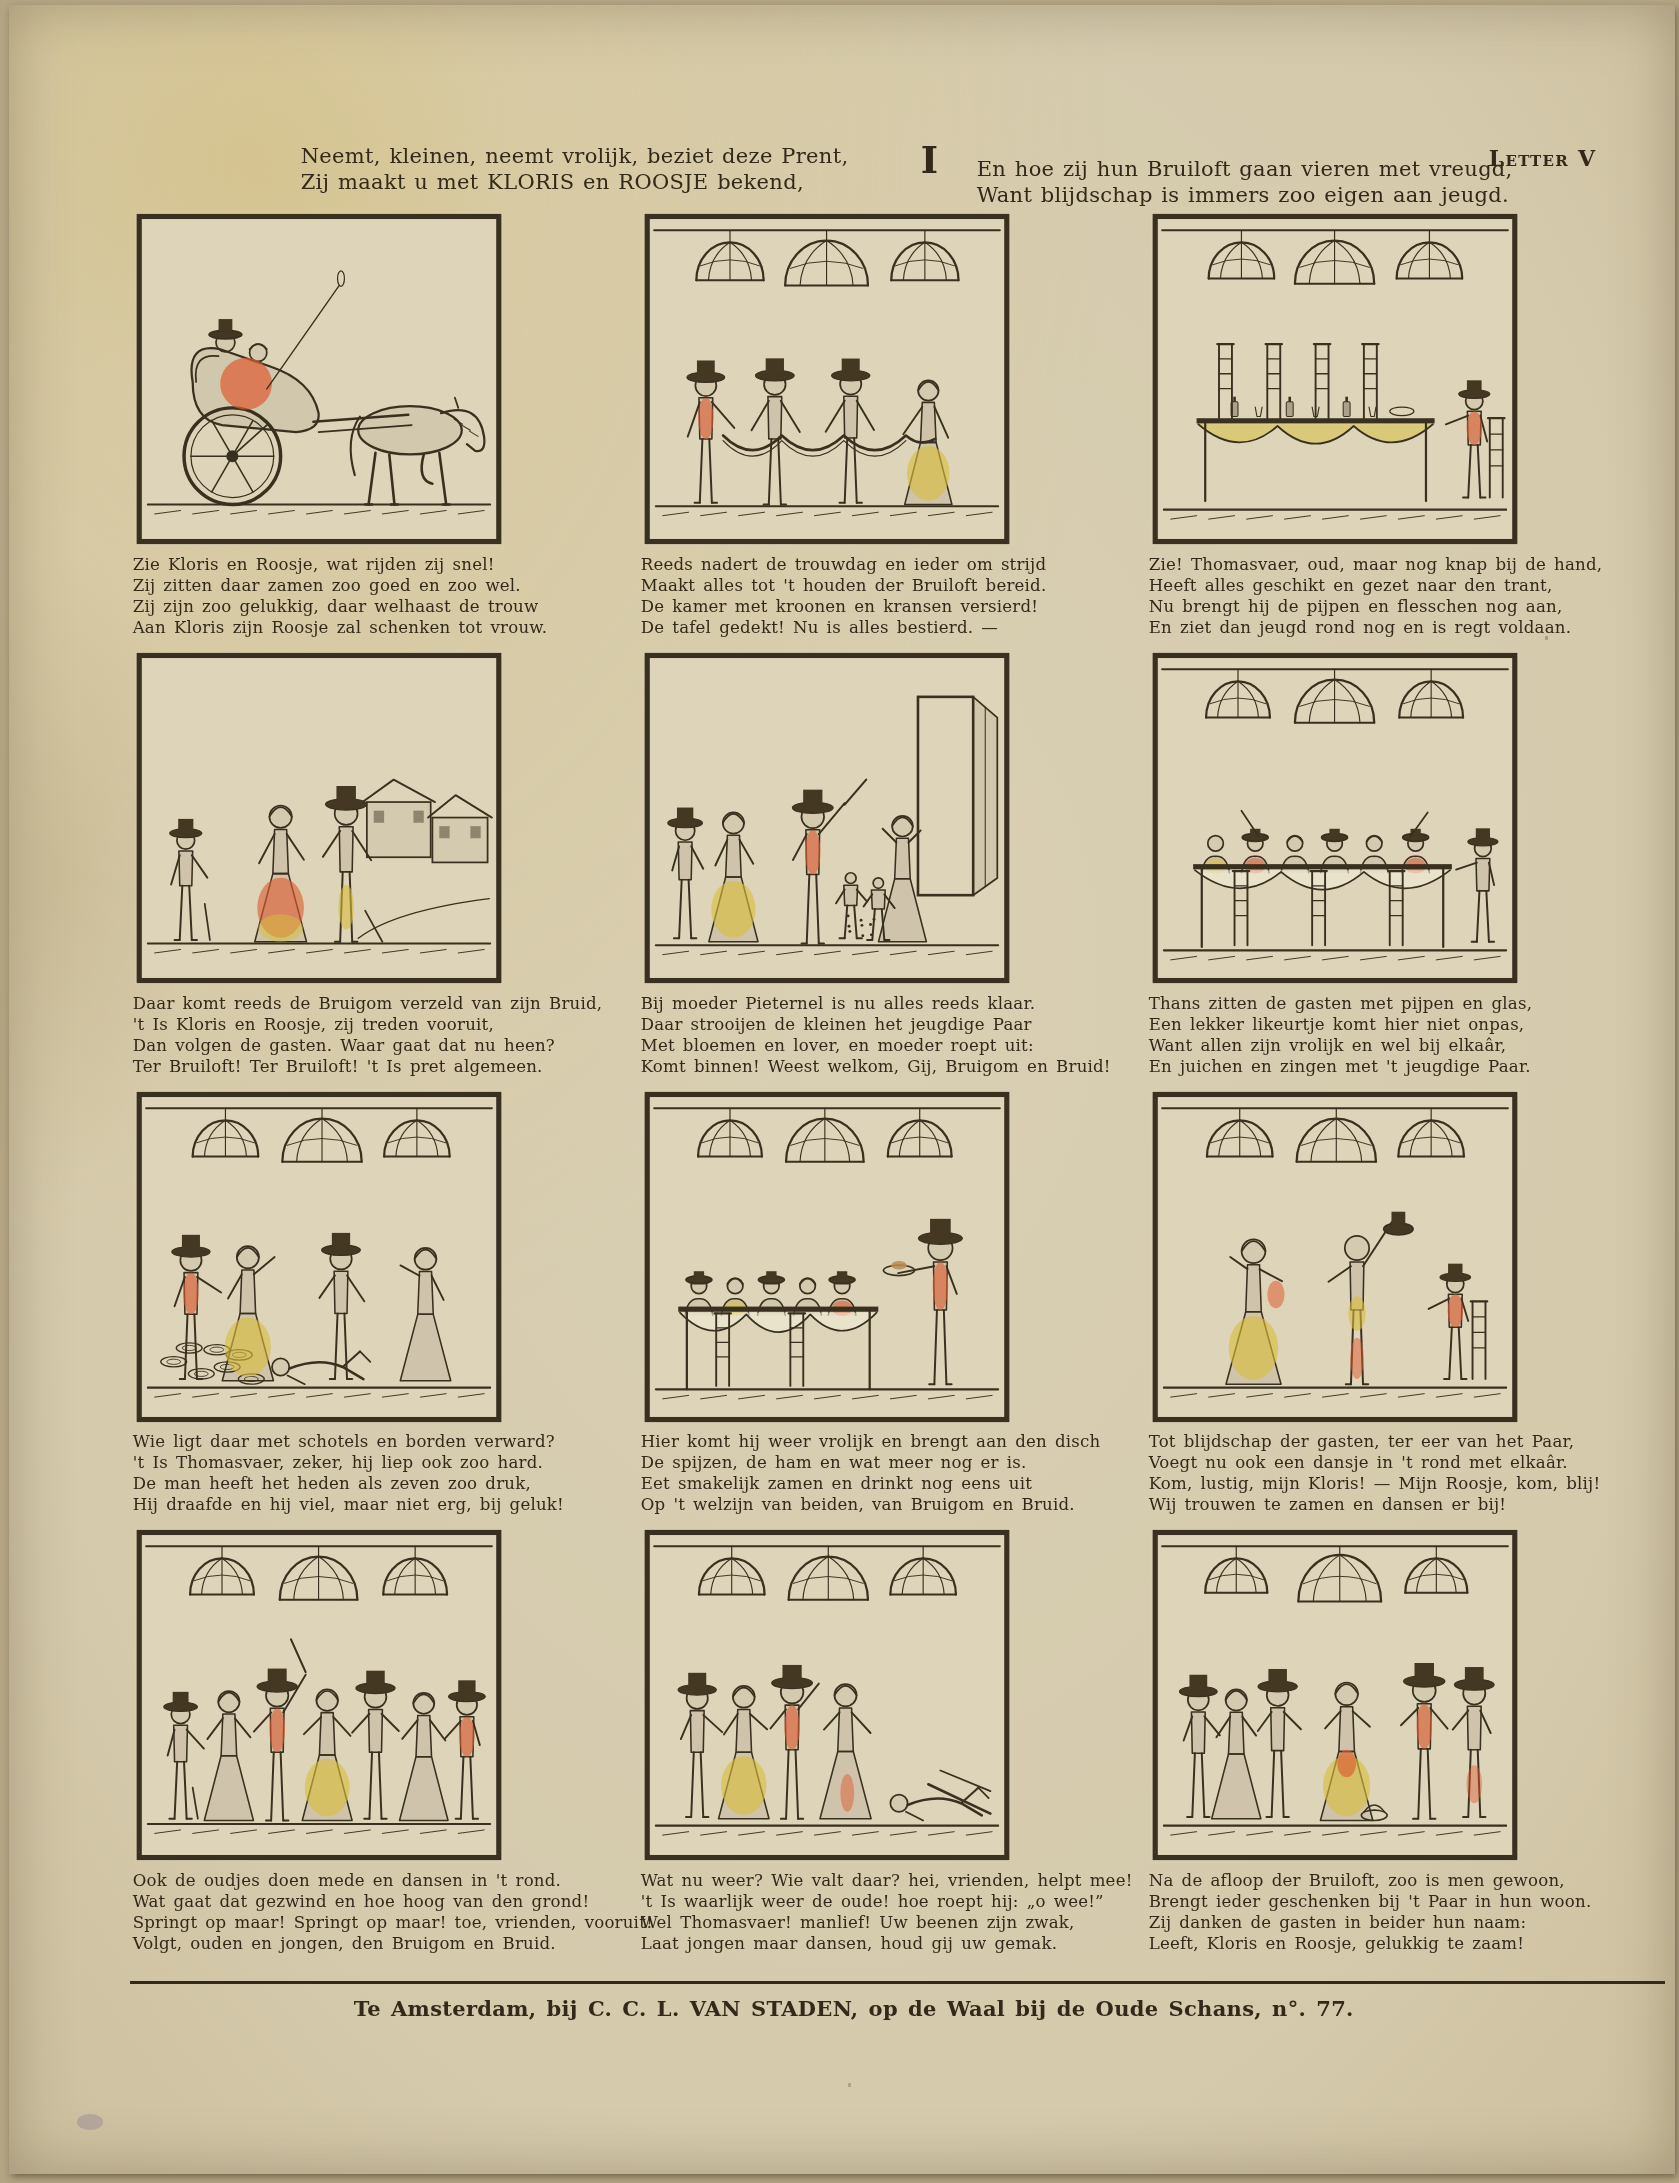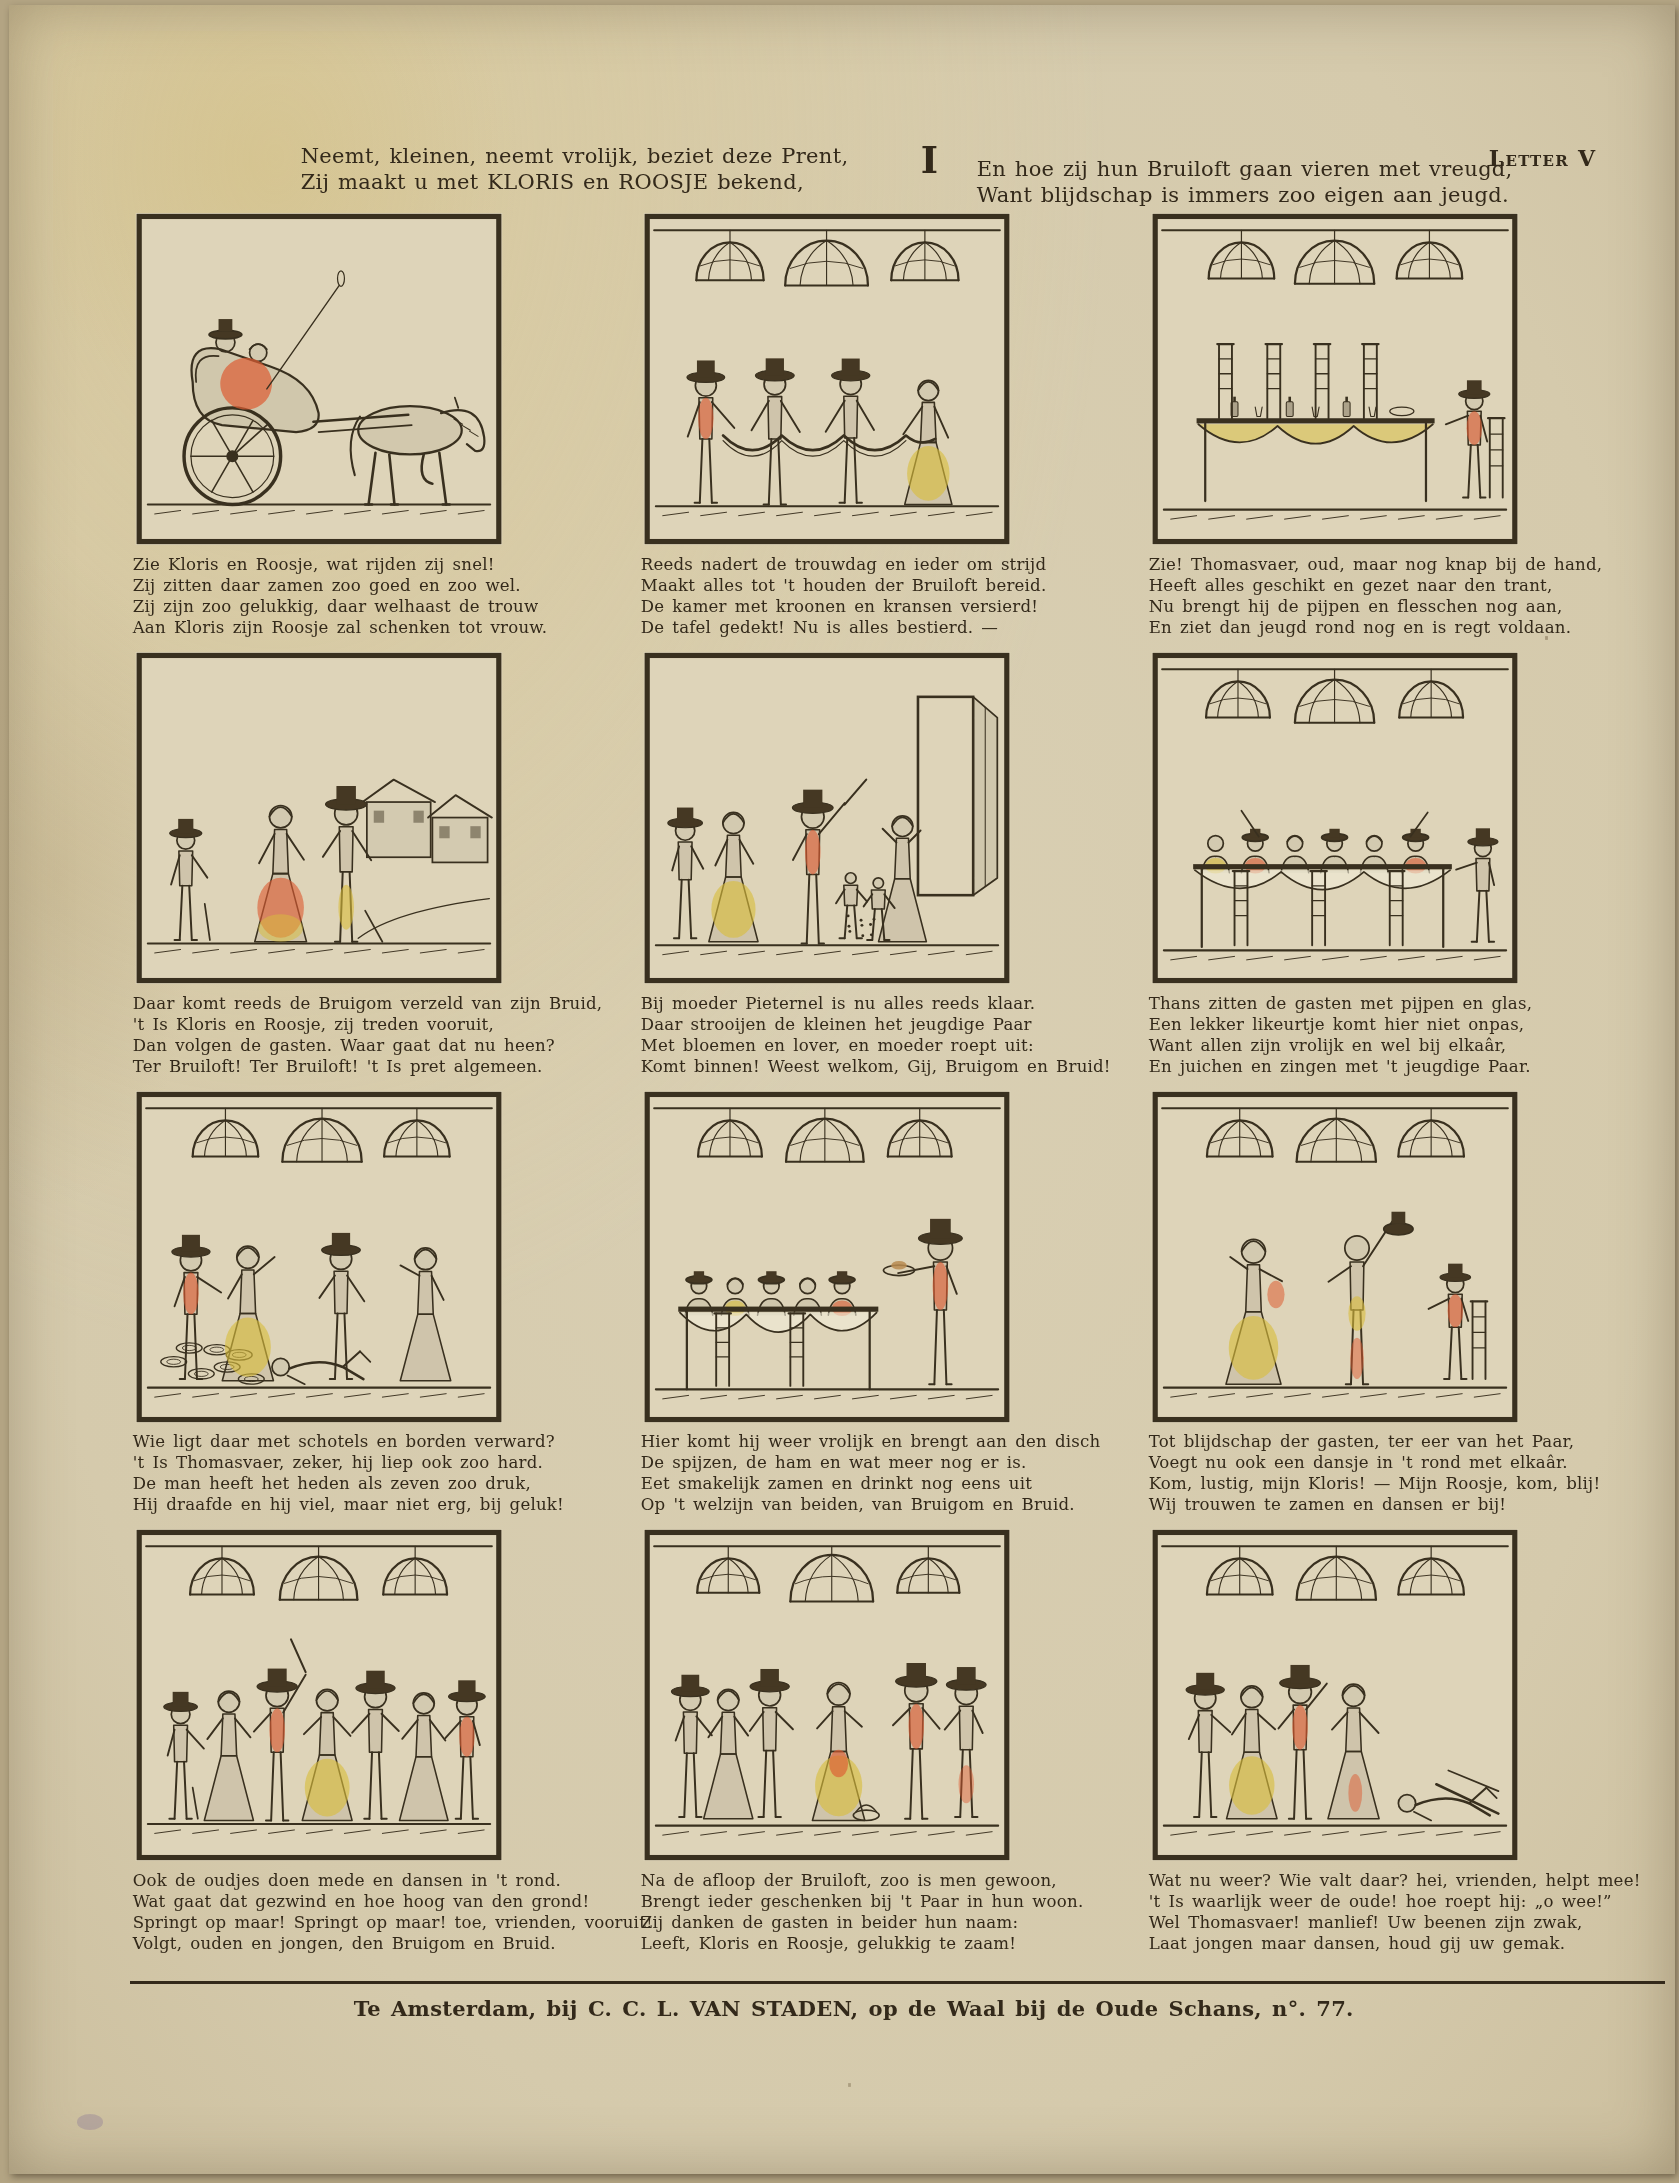--- a/index.html
+++ b/index.html
@@ -965,20 +965,109 @@
       <span class="vl">Springt op maar! Springt op maar! toe, vrienden, vooruit!</span>
       <span class="vl">Volgt, ouden en jongen, den Bruigom en Bruid.</span>
     </figcaption>
   </figure>
 
   <figure class="panel">
     <svg class="cut" viewBox="0 0 425 385">
           <rect x="0" y="0" width="425" height="385" fill="#ded4b9"></rect>
           <g>
             <line x1="12" y1="20" x2="413" y2="20" stroke="#39301f" stroke-width="2.2" stroke-linecap="round"></line>
+            <line x1="102" y1="20" x2="102" y2="34" stroke="#39301f" stroke-width="1.4" stroke-linecap="round"></line>
+            <path d="M64,76 A38 42 0 0 1 140,76" fill="none" stroke="#39301f" stroke-width="2.6" stroke-linecap="round" stroke-linejoin="round"></path>
+            <line x1="64" y1="76" x2="140" y2="76" stroke="#39301f" stroke-width="2.4" stroke-linecap="round"></line>
+            <line x1="102" y1="34" x2="102" y2="76" stroke="#39301f" stroke-width="1.3" stroke-linecap="round"></line>
+            <path d="M102,34 Q79.2,48.7 77.68,76" fill="none" stroke="#39301f" stroke-width="1.3" stroke-linecap="round" stroke-linejoin="round"></path>
+            <path d="M102,34 Q124.8,48.7 126.32,76" fill="none" stroke="#39301f" stroke-width="1.3" stroke-linecap="round" stroke-linejoin="round"></path>
+            <path d="M68.56,60.04 Q102,46.6 135.44,60.04" fill="none" stroke="#39301f" stroke-width="1.1" stroke-linecap="round" stroke-linejoin="round"></path>
+            <line x1="214" y1="20" x2="214" y2="32" stroke="#39301f" stroke-width="1.4" stroke-linecap="round"></line>
+            <path d="M168,82 A46 50 0 0 1 260,82" fill="none" stroke="#39301f" stroke-width="2.6" stroke-linecap="round" stroke-linejoin="round"></path>
+            <line x1="168" y1="82" x2="260" y2="82" stroke="#39301f" stroke-width="2.4" stroke-linecap="round"></line>
+            <line x1="214" y1="32" x2="214" y2="82" stroke="#39301f" stroke-width="1.3" stroke-linecap="round"></line>
+            <path d="M214,32 Q186.4,49.5 184.56,82" fill="none" stroke="#39301f" stroke-width="1.3" stroke-linecap="round" stroke-linejoin="round"></path>
+            <path d="M214,32 Q241.6,49.5 243.44,82" fill="none" stroke="#39301f" stroke-width="1.3" stroke-linecap="round" stroke-linejoin="round"></path>
+            <path d="M173.52,63 Q214,47 254.48,63" fill="none" stroke="#39301f" stroke-width="1.1" stroke-linecap="round" stroke-linejoin="round"></path>
+            <line x1="324" y1="20" x2="324" y2="34" stroke="#39301f" stroke-width="1.4" stroke-linecap="round"></line>
+            <path d="M286,76 A38 42 0 0 1 362,76" fill="none" stroke="#39301f" stroke-width="2.6" stroke-linecap="round" stroke-linejoin="round"></path>
+            <line x1="286" y1="76" x2="362" y2="76" stroke="#39301f" stroke-width="2.4" stroke-linecap="round"></line>
+            <line x1="324" y1="34" x2="324" y2="76" stroke="#39301f" stroke-width="1.3" stroke-linecap="round"></line>
+            <path d="M324,34 Q301.2,48.7 299.68,76" fill="none" stroke="#39301f" stroke-width="1.3" stroke-linecap="round" stroke-linejoin="round"></path>
+            <path d="M324,34 Q346.8,48.7 348.32,76" fill="none" stroke="#39301f" stroke-width="1.3" stroke-linecap="round" stroke-linejoin="round"></path>
+            <path d="M290.56,60.04 Q324,46.6 357.44,60.04" fill="none" stroke="#39301f" stroke-width="1.1" stroke-linecap="round" stroke-linejoin="round"></path>
+            <line x1="14" y1="344" x2="411" y2="344" stroke="#39301f" stroke-width="2.4" stroke-linecap="round"></line>
+            <line x1="22" y1="355" x2="52" y2="351" stroke="#39301f" stroke-width="1.1" stroke-linecap="round"></line>
+            <line x1="66" y1="355" x2="96" y2="351" stroke="#39301f" stroke-width="1.1" stroke-linecap="round"></line>
+            <line x1="110" y1="355" x2="140" y2="351" stroke="#39301f" stroke-width="1.1" stroke-linecap="round"></line>
+            <line x1="154" y1="355" x2="184" y2="351" stroke="#39301f" stroke-width="1.1" stroke-linecap="round"></line>
+            <line x1="198" y1="355" x2="228" y2="351" stroke="#39301f" stroke-width="1.1" stroke-linecap="round"></line>
+            <line x1="242" y1="355" x2="272" y2="351" stroke="#39301f" stroke-width="1.1" stroke-linecap="round"></line>
+            <line x1="286" y1="355" x2="316" y2="351" stroke="#39301f" stroke-width="1.1" stroke-linecap="round"></line>
+            <line x1="330" y1="355" x2="360" y2="351" stroke="#39301f" stroke-width="1.1" stroke-linecap="round"></line>
+            <line x1="374" y1="355" x2="404" y2="351" stroke="#39301f" stroke-width="1.1" stroke-linecap="round"></line>
+            <line x1="55" y1="215.60000000000002" x2="43" y2="243.60000000000002" stroke="#39301f" stroke-width="2.2" stroke-linecap="round"></line>
+            <line x1="69" y1="215.60000000000002" x2="91" y2="235.60000000000002" stroke="#39301f" stroke-width="2.2" stroke-linecap="round"></line>
+            <path d="M54,210.60000000000002 L55,259 L69,259 L70,210.60000000000002 Z" fill="rgba(57,48,31,.09)" stroke="#39301f" stroke-width="1.8" stroke-linecap="round" stroke-linejoin="round"></path>
+            <line x1="58" y1="259" x2="55" y2="334" stroke="#39301f" stroke-width="2.3" stroke-linecap="round"></line>
+            <line x1="66" y1="259" x2="69" y2="334" stroke="#39301f" stroke-width="2.3" stroke-linecap="round"></line>
+            <line x1="55" y1="334" x2="49" y2="334" stroke="#39301f" stroke-width="2.3" stroke-linecap="round"></line>
+            <line x1="69" y1="334" x2="75" y2="334" stroke="#39301f" stroke-width="2.3" stroke-linecap="round"></line>
+            <circle cx="62" cy="196.3" r="12.3" fill="rgba(57,48,31,.06)" stroke="#39301f" stroke-width="2"></circle>
+            <ellipse cx="62" cy="186.46" rx="22.14" ry="6.15" fill="#453823" stroke="#39301f" stroke-width="1.4"></ellipse>
+            <rect x="51.545" y="166.78" width="20.91" height="19.680000000000003" fill="#453823"></rect>
+            <line x1="109" y1="214.25599999999997" x2="93" y2="238.25599999999997" stroke="#39301f" stroke-width="2.2" stroke-linecap="round"></line>
+            <line x1="123" y1="214.25599999999997" x2="143" y2="232.25599999999997" stroke="#39301f" stroke-width="2.2" stroke-linecap="round"></line>
+            <path d="M109,209.25599999999997 L107,259 L125,259 L123,209.25599999999997 Z" fill="rgba(57,48,31,.09)" stroke="#39301f" stroke-width="1.8" stroke-linecap="round" stroke-linejoin="round"></path>
+            <path d="M107,259 L86.74,336 L145.26,336 L125,259 Z" fill="rgba(57,48,31,.09)" stroke="#39301f" stroke-width="1.8" stroke-linecap="round" stroke-linejoin="round"></path>
+            <ellipse cx="116" cy="297.5" rx="26.334000000000003" ry="33.88" fill="#d8bd3c" opacity="0.62"></ellipse>
+            <path d="M103.372,194.628 Q116,173.16039999999998 128.628,194.628" fill="none" stroke="#39301f" stroke-width="2" stroke-linecap="round" stroke-linejoin="round"></path>
+            <circle cx="116" cy="194.628" r="12.628" fill="rgba(57,48,31,.06)" stroke="#39301f" stroke-width="2"></circle>
+            <line x1="165" y1="209.24" x2="147" y2="231.24" stroke="#39301f" stroke-width="2.2" stroke-linecap="round"></line>
+            <line x1="179" y1="209.24" x2="203" y2="179.24" stroke="#39301f" stroke-width="2.2" stroke-linecap="round"></line>
+            <path d="M164,204.24 L165,256 L179,256 L180,204.24 Z" fill="rgba(57,48,31,.09)" stroke="#39301f" stroke-width="1.8" stroke-linecap="round" stroke-linejoin="round"></path>
+            <line x1="168" y1="256" x2="165" y2="336" stroke="#39301f" stroke-width="2.3" stroke-linecap="round"></line>
+            <line x1="176" y1="256" x2="179" y2="336" stroke="#39301f" stroke-width="2.3" stroke-linecap="round"></line>
+            <line x1="165" y1="336" x2="159" y2="336" stroke="#39301f" stroke-width="2.3" stroke-linecap="round"></line>
+            <line x1="179" y1="336" x2="185" y2="336" stroke="#39301f" stroke-width="2.3" stroke-linecap="round"></line>
+            <ellipse cx="172" cy="230.12" rx="9" ry="25.879999999999995" fill="#dd5c33" opacity="0.62"></ellipse>
+            <circle cx="172" cy="189.12" r="13.120000000000001" fill="rgba(57,48,31,.06)" stroke="#39301f" stroke-width="2"></circle>
+            <ellipse cx="172" cy="178.624" rx="23.616000000000003" ry="6.5600000000000005" fill="#453823" stroke="#39301f" stroke-width="1.4"></ellipse>
+            <rect x="160.848" y="157.632" width="22.304000000000002" height="20.992000000000004" fill="#453823"></rect>
+            <line x1="227" y1="212.584" x2="209" y2="232.584" stroke="#39301f" stroke-width="2.2" stroke-linecap="round"></line>
+            <line x1="241" y1="212.584" x2="263" y2="236.584" stroke="#39301f" stroke-width="2.2" stroke-linecap="round"></line>
+            <path d="M227,207.584 L225,258 L243,258 L241,207.584 Z" fill="rgba(57,48,31,.09)" stroke="#39301f" stroke-width="1.8" stroke-linecap="round" stroke-linejoin="round"></path>
+            <path d="M225,258 L204.36,336 L263.64,336 L243,258 Z" fill="rgba(57,48,31,.09)" stroke="#39301f" stroke-width="1.8" stroke-linecap="round" stroke-linejoin="round"></path>
+            <path d="M221.208,192.792 Q234,171.0456 246.792,192.792" fill="none" stroke="#39301f" stroke-width="2" stroke-linecap="round" stroke-linejoin="round"></path>
+            <circle cx="234" cy="192.792" r="12.792" fill="rgba(57,48,31,.06)" stroke="#39301f" stroke-width="2"></circle>
+            <ellipse cx="236" cy="306" rx="8" ry="22" fill="#dd5c33" opacity="0.5"></ellipse>
+            <circle cx="296" cy="318" r="10" fill="rgba(57,48,31,.06)" stroke="#39301f" stroke-width="2"></circle>
+            <path d="M306,320 Q340,306 368,318 L392,332" fill="none" stroke="#39301f" stroke-width="3" stroke-linecap="round" stroke-linejoin="round"></path>
+            <line x1="368" y1="318" x2="388" y2="300" stroke="#39301f" stroke-width="2.4" stroke-linecap="round"></line>
+            <line x1="388" y1="300" x2="400" y2="312" stroke="#39301f" stroke-width="2" stroke-linecap="round"></line>
+            <line x1="304" y1="328" x2="324" y2="338" stroke="#39301f" stroke-width="2" stroke-linecap="round"></line>
+            <line x1="330" y1="296" x2="402" y2="330" stroke="#39301f" stroke-width="3" stroke-linecap="round"></line>
+            <line x1="344" y1="280" x2="402" y2="304" stroke="#39301f" stroke-width="2" stroke-linecap="round"></line>
+          </g>
+          <rect x="4" y="4" width="417" height="377" fill="none" stroke="#39301f" stroke-width="6"></rect>
+        </svg>
+    <figcaption class="verse">
+      <span class="vl">Wat nu weer? Wie valt daar? hei, vrienden, helpt mee!</span>
+      <span class="vl">'t Is waarlijk weer de oude! hoe roept hij: „o wee!”</span>
+      <span class="vl">Wel Thomasvaer! manlief! Uw beenen zijn zwak,</span>
+      <span class="vl">Laat jongen maar dansen, houd gij uw gemak.</span>
+    </figcaption>
+  </figure>
+
+  <figure class="panel">
+    <svg class="cut" viewBox="0 0 425 385">
+          <rect x="0" y="0" width="425" height="385" fill="#ded4b9"></rect>
+          <g>
+            <line x1="12" y1="20" x2="413" y2="20" stroke="#39301f" stroke-width="2.2" stroke-linecap="round"></line>
             <line x1="98" y1="20" x2="98" y2="34" stroke="#39301f" stroke-width="1.4" stroke-linecap="round"></line>
             <path d="M62,74 A36 40 0 0 1 134,74" fill="none" stroke="#39301f" stroke-width="2.6" stroke-linecap="round" stroke-linejoin="round"></path>
             <line x1="62" y1="74" x2="134" y2="74" stroke="#39301f" stroke-width="2.4" stroke-linecap="round"></line>
             <line x1="98" y1="34" x2="98" y2="74" stroke="#39301f" stroke-width="1.3" stroke-linecap="round"></line>
             <path d="M98,34 Q76.4,48 74.96000000000001,74" fill="none" stroke="#39301f" stroke-width="1.3" stroke-linecap="round" stroke-linejoin="round"></path>
             <path d="M98,34 Q119.6,48 121.03999999999999,74" fill="none" stroke="#39301f" stroke-width="1.3" stroke-linecap="round" stroke-linejoin="round"></path>
             <path d="M66.32,58.8 Q98,46 129.68,58.8" fill="none" stroke="#39301f" stroke-width="1.1" stroke-linecap="round" stroke-linejoin="round"></path>
             <line x1="218" y1="20" x2="218" y2="30" stroke="#39301f" stroke-width="1.4" stroke-linecap="round"></line>
             <path d="M170,84 A48 54 0 0 1 266,84" fill="none" stroke="#39301f" stroke-width="2.6" stroke-linecap="round" stroke-linejoin="round"></path>
             <line x1="170" y1="84" x2="266" y2="84" stroke="#39301f" stroke-width="2.4" stroke-linecap="round"></line>
@@ -1064,107 +1153,18 @@
           </g>
           <rect x="4" y="4" width="417" height="377" fill="none" stroke="#39301f" stroke-width="6"></rect>
         </svg>
     <figcaption class="verse">
       <span class="vl">Na de afloop der Bruiloft, zoo is men gewoon,</span>
       <span class="vl">Brengt ieder geschenken bij 't Paar in hun woon.</span>
       <span class="vl">Zij danken de gasten in beider hun naam:</span>
       <span class="vl">Leeft, Kloris en Roosje, gelukkig te zaam!</span>
     </figcaption>
   </figure>
-
-  <figure class="panel">
-    <svg class="cut" viewBox="0 0 425 385">
-          <rect x="0" y="0" width="425" height="385" fill="#ded4b9"></rect>
-          <g>
-            <line x1="12" y1="20" x2="413" y2="20" stroke="#39301f" stroke-width="2.2" stroke-linecap="round"></line>
-            <line x1="102" y1="20" x2="102" y2="34" stroke="#39301f" stroke-width="1.4" stroke-linecap="round"></line>
-            <path d="M64,76 A38 42 0 0 1 140,76" fill="none" stroke="#39301f" stroke-width="2.6" stroke-linecap="round" stroke-linejoin="round"></path>
-            <line x1="64" y1="76" x2="140" y2="76" stroke="#39301f" stroke-width="2.4" stroke-linecap="round"></line>
-            <line x1="102" y1="34" x2="102" y2="76" stroke="#39301f" stroke-width="1.3" stroke-linecap="round"></line>
-            <path d="M102,34 Q79.2,48.7 77.68,76" fill="none" stroke="#39301f" stroke-width="1.3" stroke-linecap="round" stroke-linejoin="round"></path>
-            <path d="M102,34 Q124.8,48.7 126.32,76" fill="none" stroke="#39301f" stroke-width="1.3" stroke-linecap="round" stroke-linejoin="round"></path>
-            <path d="M68.56,60.04 Q102,46.6 135.44,60.04" fill="none" stroke="#39301f" stroke-width="1.1" stroke-linecap="round" stroke-linejoin="round"></path>
-            <line x1="214" y1="20" x2="214" y2="32" stroke="#39301f" stroke-width="1.4" stroke-linecap="round"></line>
-            <path d="M168,82 A46 50 0 0 1 260,82" fill="none" stroke="#39301f" stroke-width="2.6" stroke-linecap="round" stroke-linejoin="round"></path>
-            <line x1="168" y1="82" x2="260" y2="82" stroke="#39301f" stroke-width="2.4" stroke-linecap="round"></line>
-            <line x1="214" y1="32" x2="214" y2="82" stroke="#39301f" stroke-width="1.3" stroke-linecap="round"></line>
-            <path d="M214,32 Q186.4,49.5 184.56,82" fill="none" stroke="#39301f" stroke-width="1.3" stroke-linecap="round" stroke-linejoin="round"></path>
-            <path d="M214,32 Q241.6,49.5 243.44,82" fill="none" stroke="#39301f" stroke-width="1.3" stroke-linecap="round" stroke-linejoin="round"></path>
-            <path d="M173.52,63 Q214,47 254.48,63" fill="none" stroke="#39301f" stroke-width="1.1" stroke-linecap="round" stroke-linejoin="round"></path>
-            <line x1="324" y1="20" x2="324" y2="34" stroke="#39301f" stroke-width="1.4" stroke-linecap="round"></line>
-            <path d="M286,76 A38 42 0 0 1 362,76" fill="none" stroke="#39301f" stroke-width="2.6" stroke-linecap="round" stroke-linejoin="round"></path>
-            <line x1="286" y1="76" x2="362" y2="76" stroke="#39301f" stroke-width="2.4" stroke-linecap="round"></line>
-            <line x1="324" y1="34" x2="324" y2="76" stroke="#39301f" stroke-width="1.3" stroke-linecap="round"></line>
-            <path d="M324,34 Q301.2,48.7 299.68,76" fill="none" stroke="#39301f" stroke-width="1.3" stroke-linecap="round" stroke-linejoin="round"></path>
-            <path d="M324,34 Q346.8,48.7 348.32,76" fill="none" stroke="#39301f" stroke-width="1.3" stroke-linecap="round" stroke-linejoin="round"></path>
-            <path d="M290.56,60.04 Q324,46.6 357.44,60.04" fill="none" stroke="#39301f" stroke-width="1.1" stroke-linecap="round" stroke-linejoin="round"></path>
-            <line x1="14" y1="344" x2="411" y2="344" stroke="#39301f" stroke-width="2.4" stroke-linecap="round"></line>
-            <line x1="22" y1="355" x2="52" y2="351" stroke="#39301f" stroke-width="1.1" stroke-linecap="round"></line>
-            <line x1="66" y1="355" x2="96" y2="351" stroke="#39301f" stroke-width="1.1" stroke-linecap="round"></line>
-            <line x1="110" y1="355" x2="140" y2="351" stroke="#39301f" stroke-width="1.1" stroke-linecap="round"></line>
-            <line x1="154" y1="355" x2="184" y2="351" stroke="#39301f" stroke-width="1.1" stroke-linecap="round"></line>
-            <line x1="198" y1="355" x2="228" y2="351" stroke="#39301f" stroke-width="1.1" stroke-linecap="round"></line>
-            <line x1="242" y1="355" x2="272" y2="351" stroke="#39301f" stroke-width="1.1" stroke-linecap="round"></line>
-            <line x1="286" y1="355" x2="316" y2="351" stroke="#39301f" stroke-width="1.1" stroke-linecap="round"></line>
-            <line x1="330" y1="355" x2="360" y2="351" stroke="#39301f" stroke-width="1.1" stroke-linecap="round"></line>
-            <line x1="374" y1="355" x2="404" y2="351" stroke="#39301f" stroke-width="1.1" stroke-linecap="round"></line>
-            <line x1="55" y1="215.60000000000002" x2="43" y2="243.60000000000002" stroke="#39301f" stroke-width="2.2" stroke-linecap="round"></line>
-            <line x1="69" y1="215.60000000000002" x2="91" y2="235.60000000000002" stroke="#39301f" stroke-width="2.2" stroke-linecap="round"></line>
-            <path d="M54,210.60000000000002 L55,259 L69,259 L70,210.60000000000002 Z" fill="rgba(57,48,31,.09)" stroke="#39301f" stroke-width="1.8" stroke-linecap="round" stroke-linejoin="round"></path>
-            <line x1="58" y1="259" x2="55" y2="334" stroke="#39301f" stroke-width="2.3" stroke-linecap="round"></line>
-            <line x1="66" y1="259" x2="69" y2="334" stroke="#39301f" stroke-width="2.3" stroke-linecap="round"></line>
-            <line x1="55" y1="334" x2="49" y2="334" stroke="#39301f" stroke-width="2.3" stroke-linecap="round"></line>
-            <line x1="69" y1="334" x2="75" y2="334" stroke="#39301f" stroke-width="2.3" stroke-linecap="round"></line>
-            <circle cx="62" cy="196.3" r="12.3" fill="rgba(57,48,31,.06)" stroke="#39301f" stroke-width="2"></circle>
-            <ellipse cx="62" cy="186.46" rx="22.14" ry="6.15" fill="#453823" stroke="#39301f" stroke-width="1.4"></ellipse>
-            <rect x="51.545" y="166.78" width="20.91" height="19.680000000000003" fill="#453823"></rect>
-            <line x1="109" y1="214.25599999999997" x2="93" y2="238.25599999999997" stroke="#39301f" stroke-width="2.2" stroke-linecap="round"></line>
-            <line x1="123" y1="214.25599999999997" x2="143" y2="232.25599999999997" stroke="#39301f" stroke-width="2.2" stroke-linecap="round"></line>
-            <path d="M109,209.25599999999997 L107,259 L125,259 L123,209.25599999999997 Z" fill="rgba(57,48,31,.09)" stroke="#39301f" stroke-width="1.8" stroke-linecap="round" stroke-linejoin="round"></path>
-            <path d="M107,259 L86.74,336 L145.26,336 L125,259 Z" fill="rgba(57,48,31,.09)" stroke="#39301f" stroke-width="1.8" stroke-linecap="round" stroke-linejoin="round"></path>
-            <ellipse cx="116" cy="297.5" rx="26.334000000000003" ry="33.88" fill="#d8bd3c" opacity="0.62"></ellipse>
-            <path d="M103.372,194.628 Q116,173.16039999999998 128.628,194.628" fill="none" stroke="#39301f" stroke-width="2" stroke-linecap="round" stroke-linejoin="round"></path>
-            <circle cx="116" cy="194.628" r="12.628" fill="rgba(57,48,31,.06)" stroke="#39301f" stroke-width="2"></circle>
-            <line x1="165" y1="209.24" x2="147" y2="231.24" stroke="#39301f" stroke-width="2.2" stroke-linecap="round"></line>
-            <line x1="179" y1="209.24" x2="203" y2="179.24" stroke="#39301f" stroke-width="2.2" stroke-linecap="round"></line>
-            <path d="M164,204.24 L165,256 L179,256 L180,204.24 Z" fill="rgba(57,48,31,.09)" stroke="#39301f" stroke-width="1.8" stroke-linecap="round" stroke-linejoin="round"></path>
-            <line x1="168" y1="256" x2="165" y2="336" stroke="#39301f" stroke-width="2.3" stroke-linecap="round"></line>
-            <line x1="176" y1="256" x2="179" y2="336" stroke="#39301f" stroke-width="2.3" stroke-linecap="round"></line>
-            <line x1="165" y1="336" x2="159" y2="336" stroke="#39301f" stroke-width="2.3" stroke-linecap="round"></line>
-            <line x1="179" y1="336" x2="185" y2="336" stroke="#39301f" stroke-width="2.3" stroke-linecap="round"></line>
-            <ellipse cx="172" cy="230.12" rx="9" ry="25.879999999999995" fill="#dd5c33" opacity="0.62"></ellipse>
-            <circle cx="172" cy="189.12" r="13.120000000000001" fill="rgba(57,48,31,.06)" stroke="#39301f" stroke-width="2"></circle>
-            <ellipse cx="172" cy="178.624" rx="23.616000000000003" ry="6.5600000000000005" fill="#453823" stroke="#39301f" stroke-width="1.4"></ellipse>
-            <rect x="160.848" y="157.632" width="22.304000000000002" height="20.992000000000004" fill="#453823"></rect>
-            <line x1="227" y1="212.584" x2="209" y2="232.584" stroke="#39301f" stroke-width="2.2" stroke-linecap="round"></line>
-            <line x1="241" y1="212.584" x2="263" y2="236.584" stroke="#39301f" stroke-width="2.2" stroke-linecap="round"></line>
-            <path d="M227,207.584 L225,258 L243,258 L241,207.584 Z" fill="rgba(57,48,31,.09)" stroke="#39301f" stroke-width="1.8" stroke-linecap="round" stroke-linejoin="round"></path>
-            <path d="M225,258 L204.36,336 L263.64,336 L243,258 Z" fill="rgba(57,48,31,.09)" stroke="#39301f" stroke-width="1.8" stroke-linecap="round" stroke-linejoin="round"></path>
-            <path d="M221.208,192.792 Q234,171.0456 246.792,192.792" fill="none" stroke="#39301f" stroke-width="2" stroke-linecap="round" stroke-linejoin="round"></path>
-            <circle cx="234" cy="192.792" r="12.792" fill="rgba(57,48,31,.06)" stroke="#39301f" stroke-width="2"></circle>
-            <ellipse cx="236" cy="306" rx="8" ry="22" fill="#dd5c33" opacity="0.5"></ellipse>
-            <circle cx="296" cy="318" r="10" fill="rgba(57,48,31,.06)" stroke="#39301f" stroke-width="2"></circle>
-            <path d="M306,320 Q340,306 368,318 L392,332" fill="none" stroke="#39301f" stroke-width="3" stroke-linecap="round" stroke-linejoin="round"></path>
-            <line x1="368" y1="318" x2="388" y2="300" stroke="#39301f" stroke-width="2.4" stroke-linecap="round"></line>
-            <line x1="388" y1="300" x2="400" y2="312" stroke="#39301f" stroke-width="2" stroke-linecap="round"></line>
-            <line x1="304" y1="328" x2="324" y2="338" stroke="#39301f" stroke-width="2" stroke-linecap="round"></line>
-            <line x1="330" y1="296" x2="402" y2="330" stroke="#39301f" stroke-width="3" stroke-linecap="round"></line>
-            <line x1="344" y1="280" x2="402" y2="304" stroke="#39301f" stroke-width="2" stroke-linecap="round"></line>
-          </g>
-          <rect x="4" y="4" width="417" height="377" fill="none" stroke="#39301f" stroke-width="6"></rect>
-        </svg>
-    <figcaption class="verse">
-      <span class="vl">Wat nu weer? Wie valt daar? hei, vrienden, helpt mee!</span>
-      <span class="vl">'t Is waarlijk weer de oude! hoe roept hij: „o wee!”</span>
-      <span class="vl">Wel Thomasvaer! manlief! Uw beenen zijn zwak,</span>
-      <span class="vl">Laat jongen maar dansen, houd gij uw gemak.</span>
-    </figcaption>
-  </figure>
 </main>
 
   <div class="rule"></div>
   <div class="imprint">Te Amsterdam, bij C. C. L. VAN STADEN, op de Waal bij de Oude Schans, n°. 77.</div>
 </div>
 
 
 </body></html>

